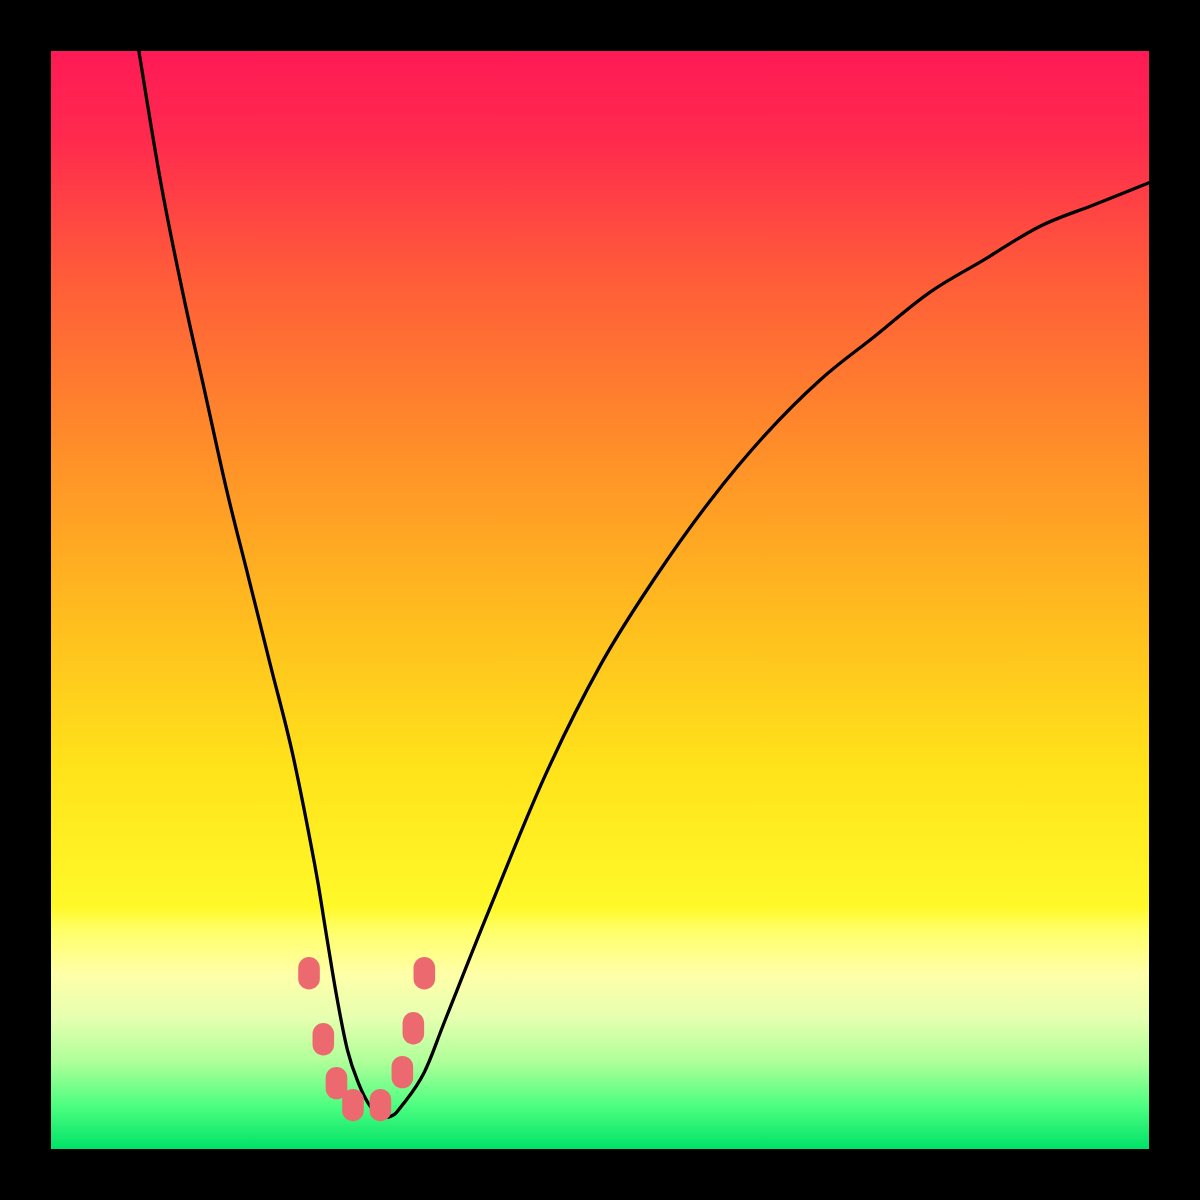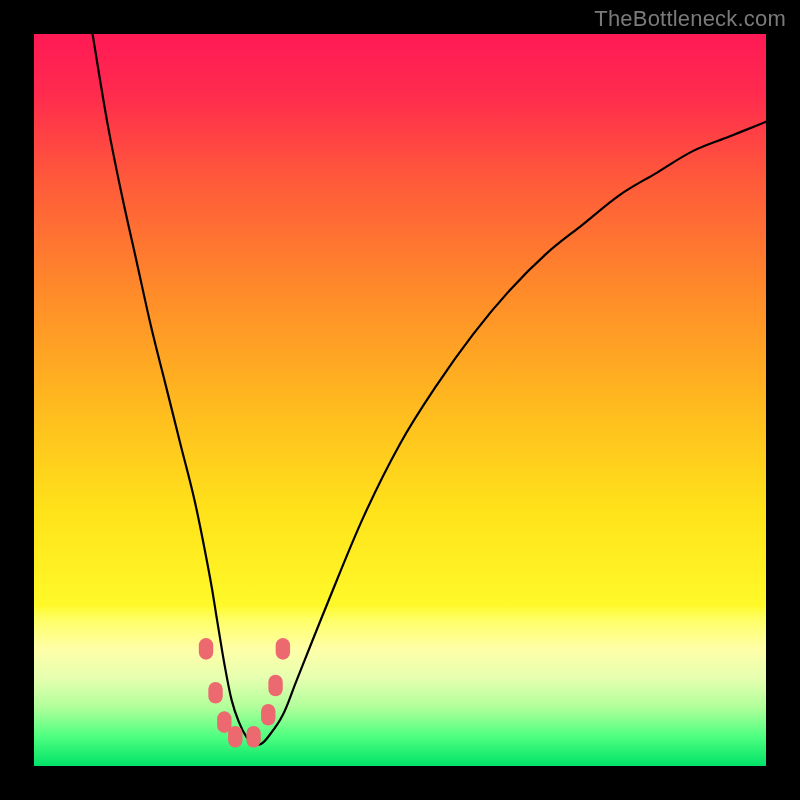--- a/index.html
+++ b/index.html
@@ -65,14 +65,13 @@
         <rect x="164.82" y="604.08" width="14.4" height="21.599999999999998" rx="7.2" ry="7.2" fill="#ec6a6f"></rect>
         <rect x="174.336" y="648" width="14.4" height="21.599999999999998" rx="7.2" ry="7.2" fill="#ec6a6f"></rect>
         <rect x="183.12" y="677.2800000000001" width="14.4" height="21.599999999999998" rx="7.2" ry="7.2" fill="#ec6a6f"></rect>
         <rect x="194.10000000000002" y="691.9200000000001" width="14.4" height="21.599999999999998" rx="7.2" ry="7.2" fill="#ec6a6f"></rect>
         <rect x="212.4" y="691.9200000000001" width="14.4" height="21.599999999999998" rx="7.2" ry="7.2" fill="#ec6a6f"></rect>
         <rect x="227.04000000000002" y="669.96" width="14.4" height="21.599999999999998" rx="7.2" ry="7.2" fill="#ec6a6f"></rect>
         <rect x="234.36" y="640.6800000000001" width="14.4" height="21.599999999999998" rx="7.2" ry="7.2" fill="#ec6a6f"></rect>
         <rect x="241.68000000000004" y="604.08" width="14.4" height="21.599999999999998" rx="7.2" ry="7.2" fill="#ec6a6f"></rect>
       </svg>
   </div>
-  <div class="watermark">TheBottleneck.com</div>
 </div>
 
 </body></html>

